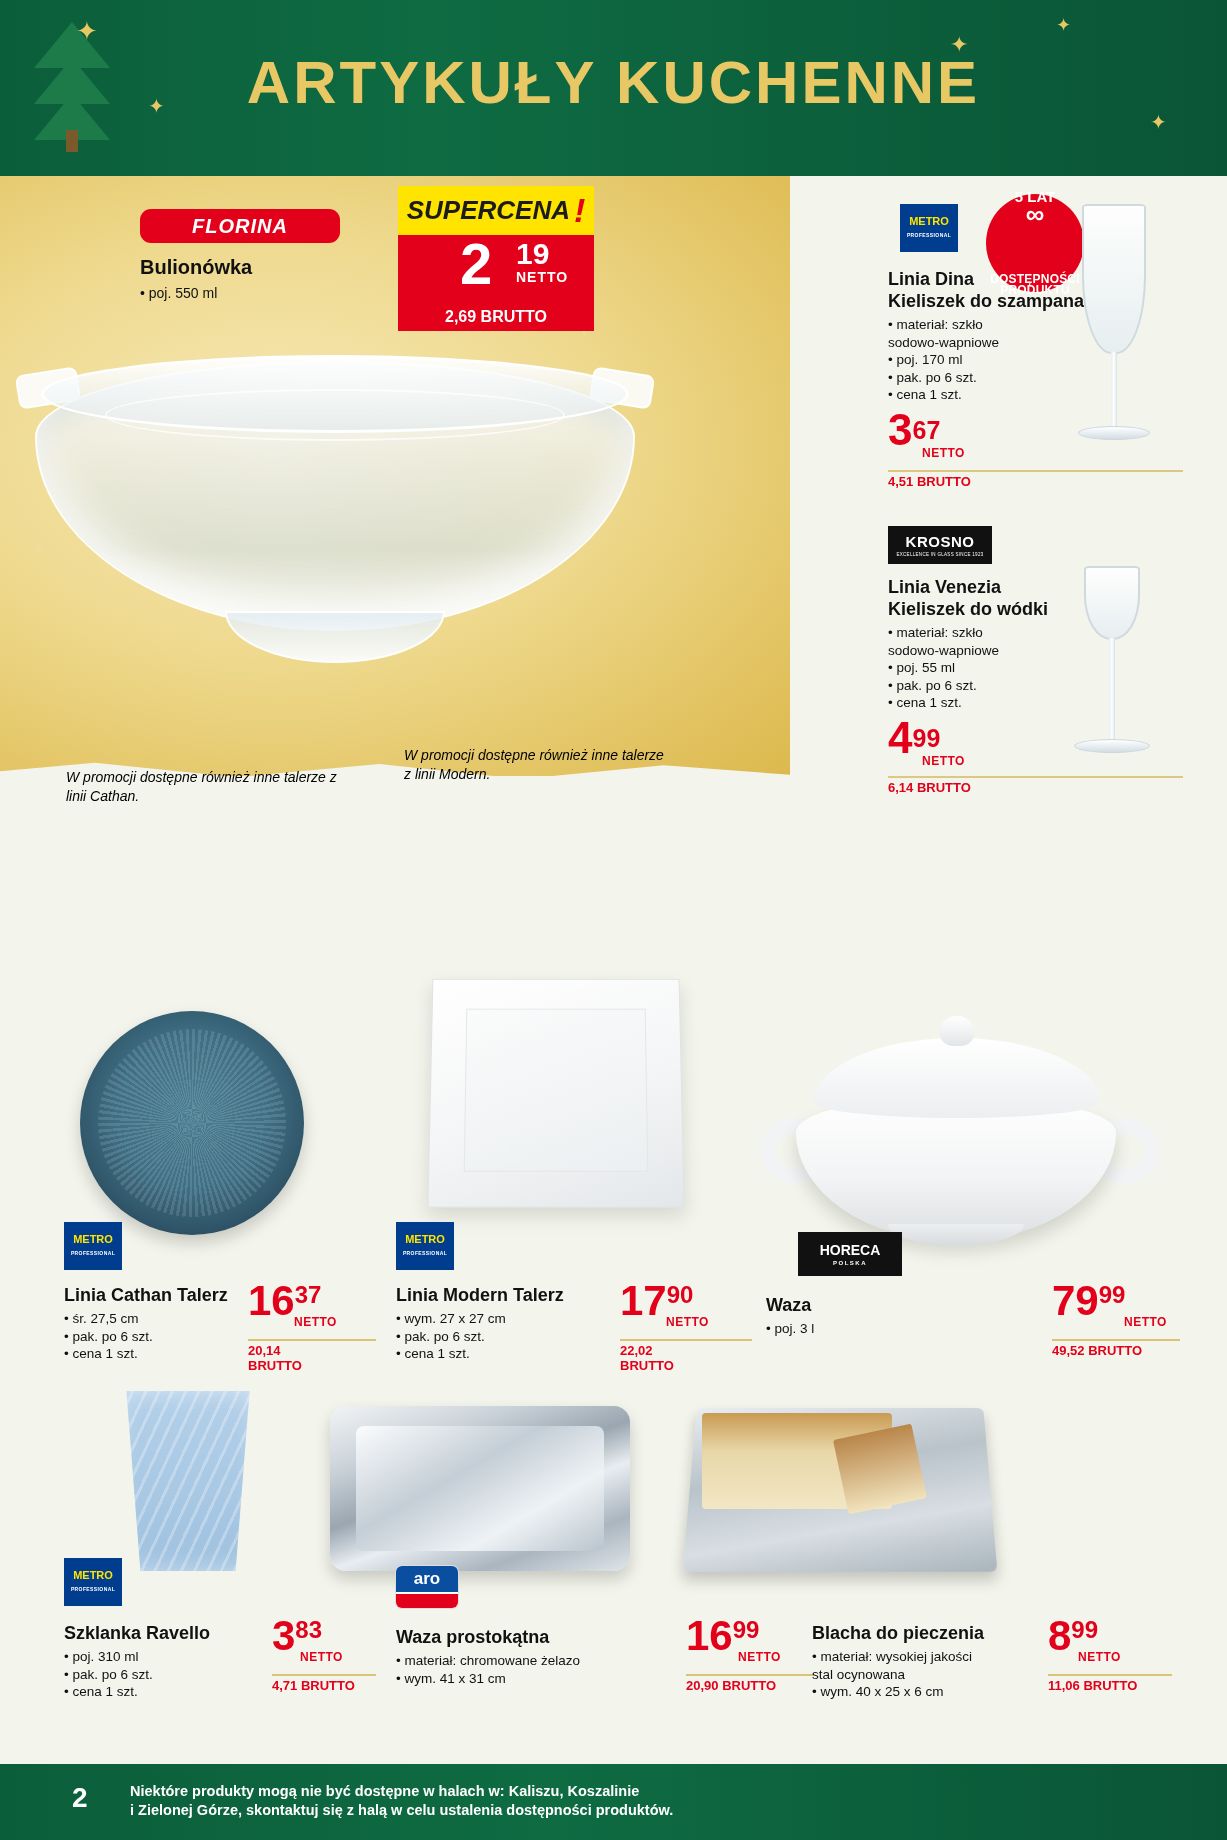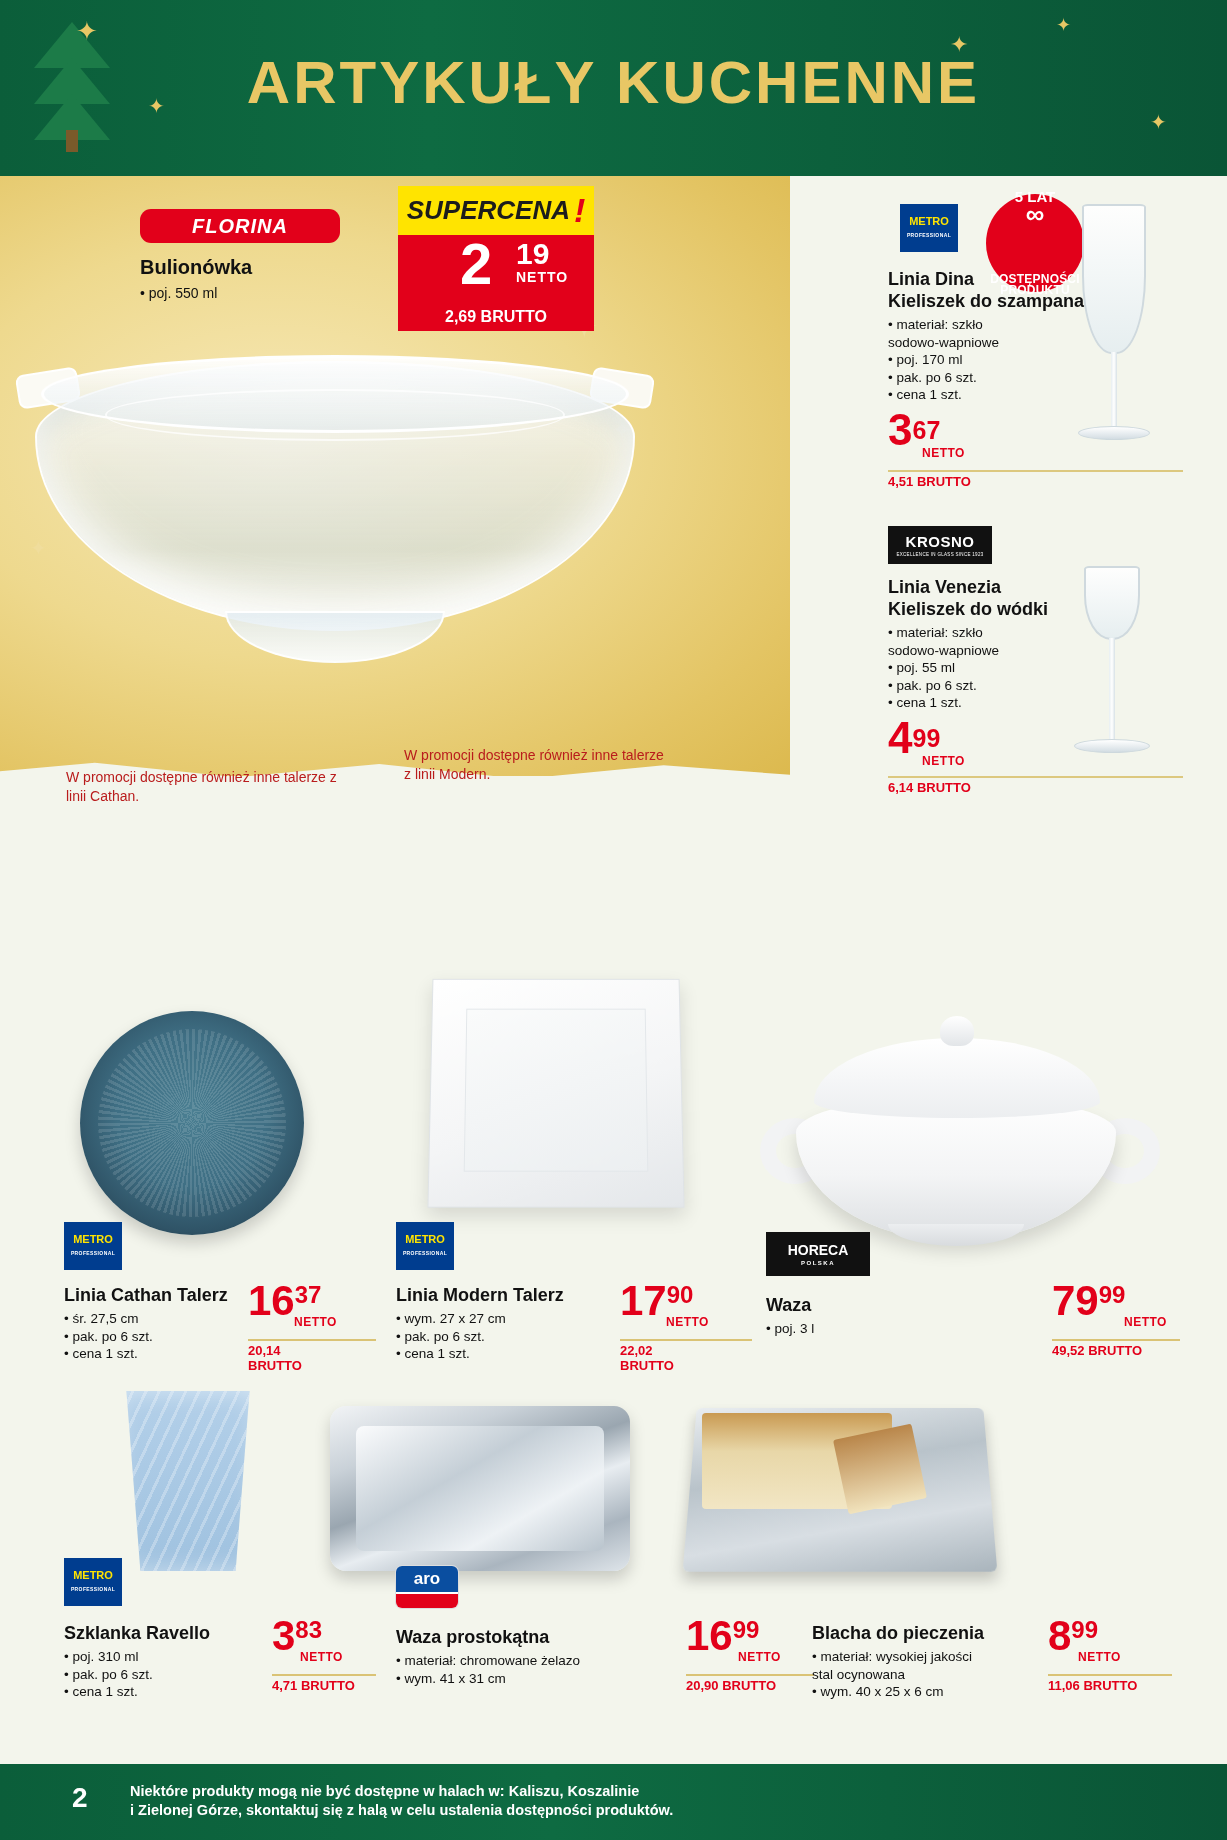--- a/index.html
+++ b/index.html
@@ -217,21 +217,21 @@
   .vodka .base { position: absolute; left: 16px; top: 173px; width: 76px; height: 14px; border-radius: 50%; background: linear-gradient(180deg,#ffffff,#d3dde3); border: 1px solid #cdd8dd;}
 
   .krosno-logo {
     width: 104px; height: 38px; background: #111; color: #fff;
     display:flex; flex-direction:column; align-items:center; justify-content:center;
     font-size: 15px; font-weight: bold; letter-spacing: .5px;
   }
   .krosno-logo .sub { font-size: 4.5px; letter-spacing: .3px; font-weight: normal; margin-top: 2px;}
 
   
-  .note { position: absolute; font-size: 14px; color: #b91c1c; line-height: 19px; }
+  .note { position: absolute; font-size: 14px; color: #000000; line-height: 19px; font-style: italic; }
 
   
   .plate-round {
     position: absolute; left: 80px; top: 835px; width: 224px; height: 224px;
     border-radius: 50%;
     background: radial-gradient(circle at 50% 45%, #4b7f92 0%, #3f6f84 45%, #2f5366 72%, #1d2a33 90%, #13191f 100%);
     box-shadow: 0 8px 16px rgba(0,0,0,.18);
   }
   .plate-round::after {
     content:""; position:absolute; left:18px; top:18px; right:18px; bottom:18px;
@@ -541,21 +541,21 @@
   <div class="pblock" style="left:620px; top:1105px; width:90px;">
     <div class="row">
       <span class="big">17</span>
       <span class="cents">90</span>
     </div>
     <span class="netto" style="margin-left:46px;">NETTO</span>
     <div class="line" style="width:132px; margin-top:10px;"></div>
     <div class="brutto">22,02 BRUTTO</div>
   </div>
 
-  <div style="position:absolute; left:766px; top:1056px;">
+  <div style="position:absolute; left:798px; top:1056px;">
     <div class="horeca-logo">
       <div>HORECA</div>
       <div class="sub">POLSKA</div>
     </div>
   </div>
   <div style="position:absolute; left:766px; top:1118px; width:200px;">
     <div class="item-title">Waza</div>
     <div class="item-bullets">
       <div>• poj. 3 l</div>
     </div>

